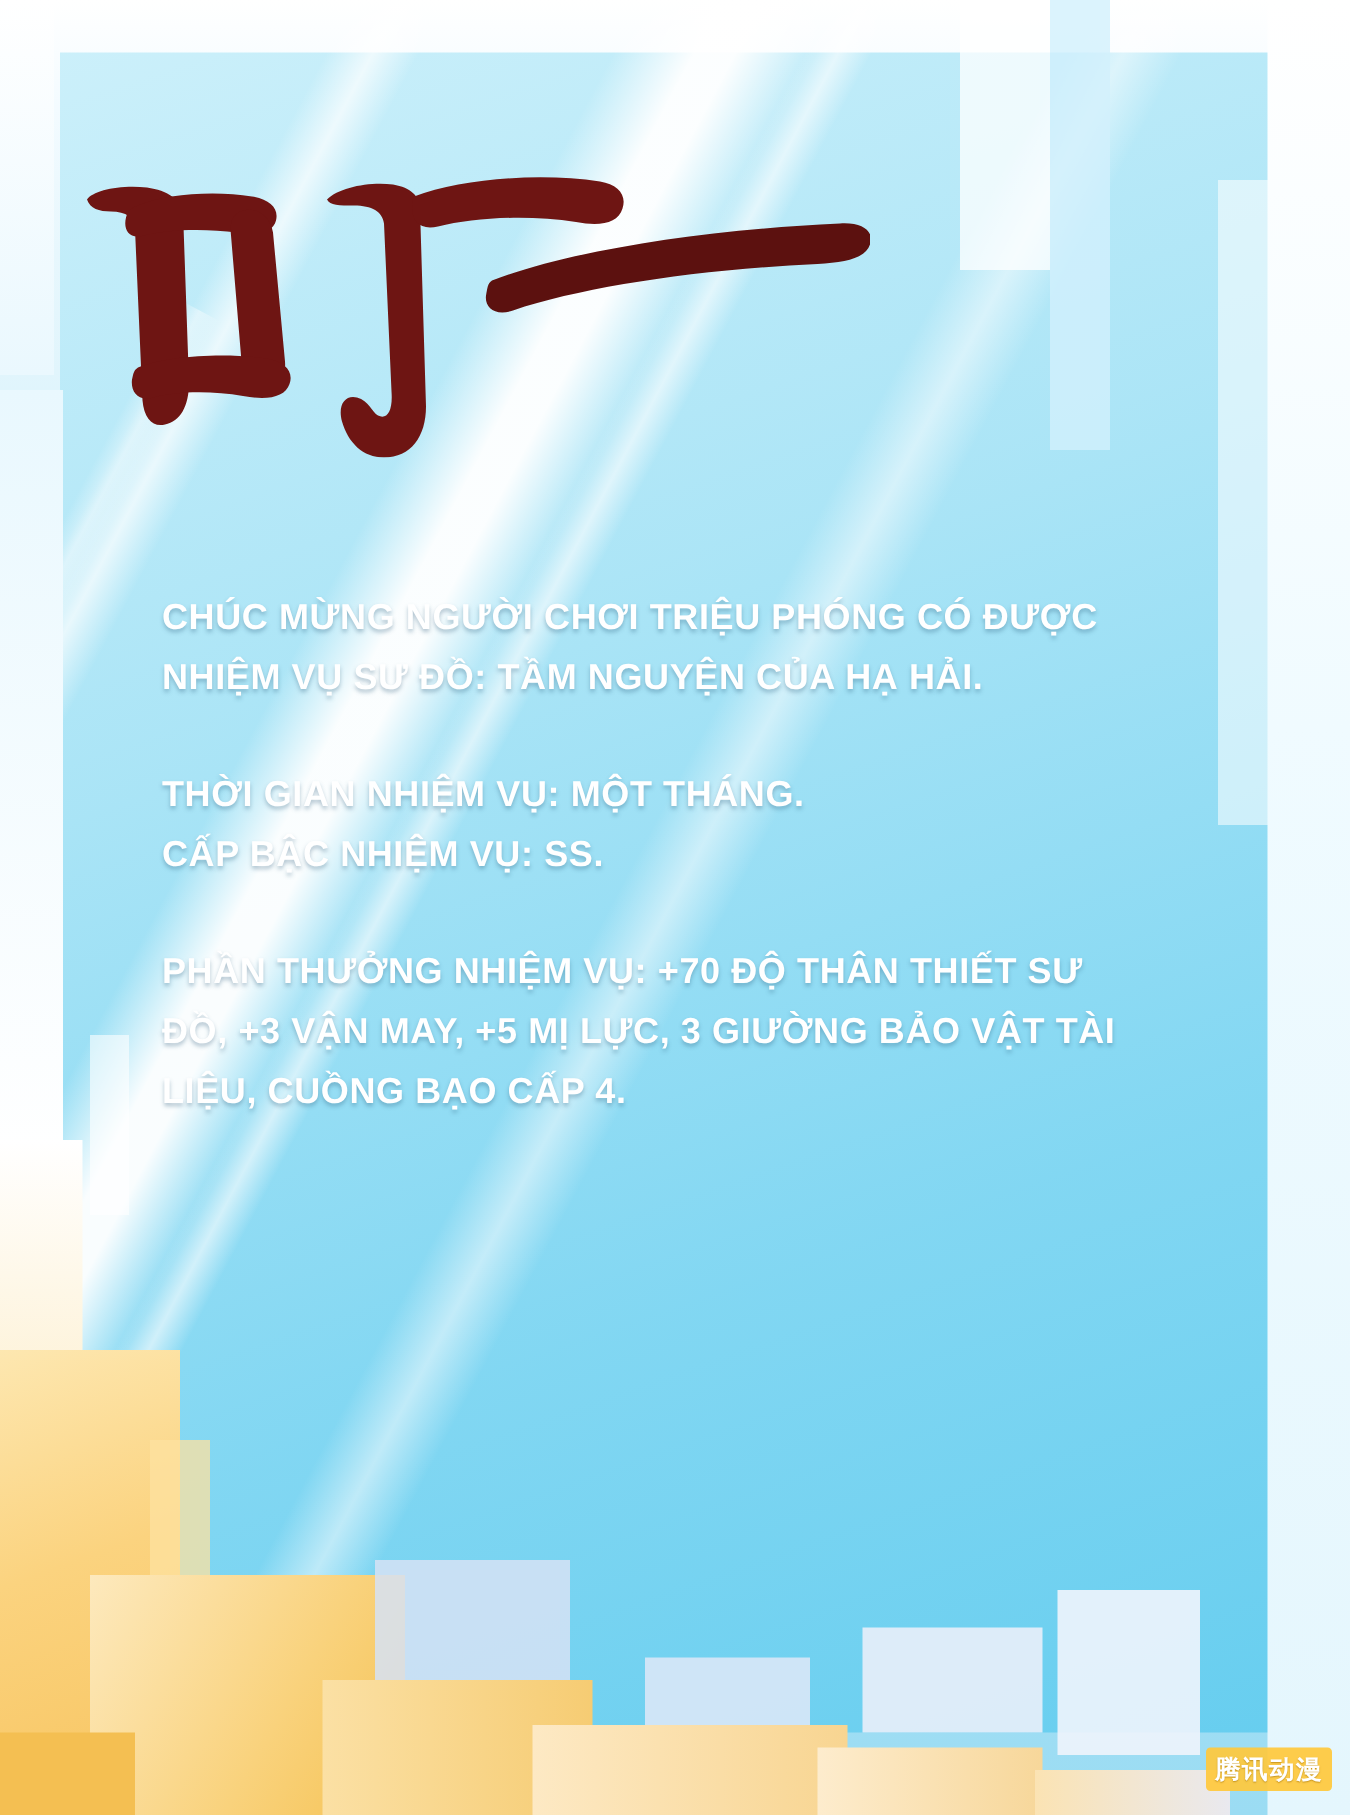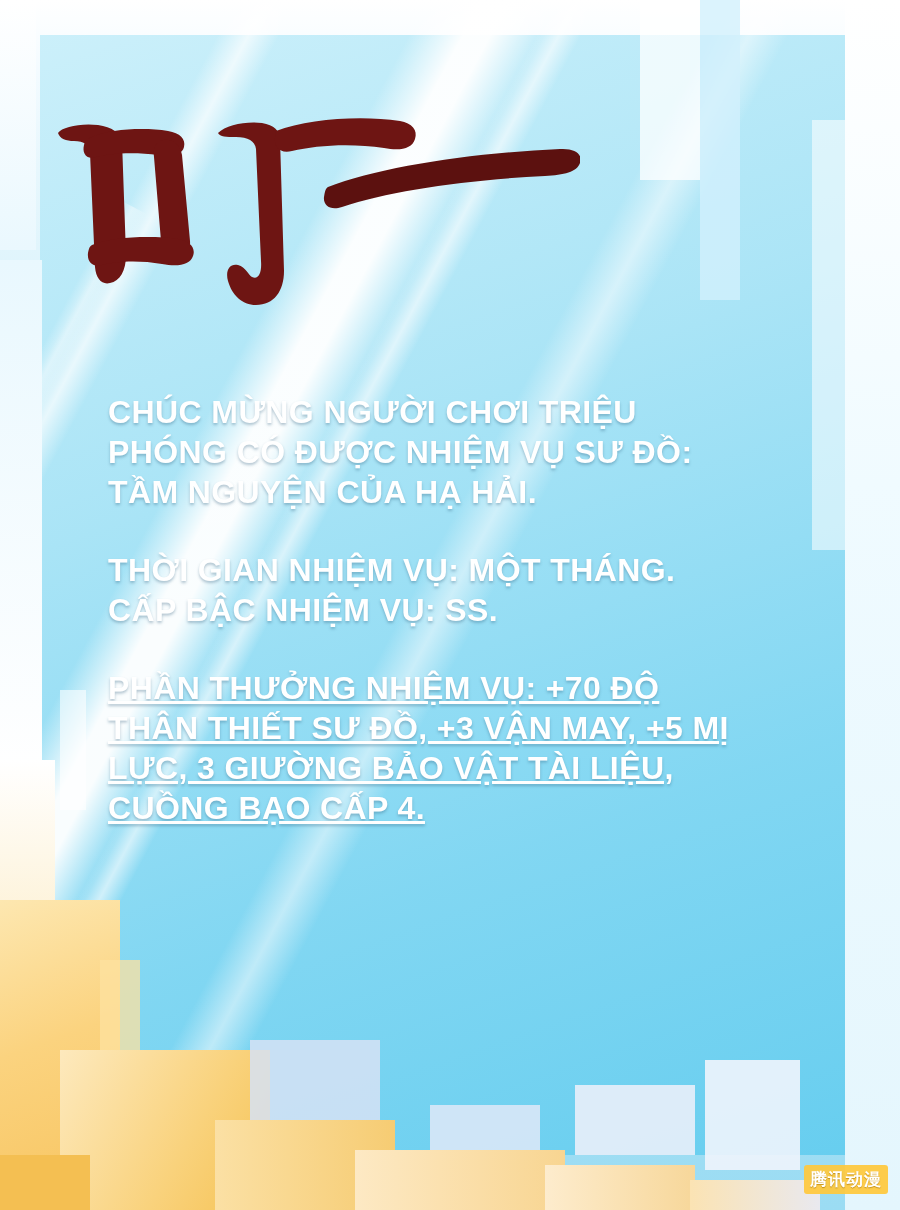--- a/index.html
+++ b/index.html
@@ -106,27 +106,27 @@
   }
 
   
   .text-block {
     position: absolute;
     left: 108px;
     top: 392px;
     width: 650px;
     color: #ffffff;
     font-weight: bold;
-    font-size: 32px;
+    font-size: 24px;
     line-height: 40px;
     letter-spacing: 0.4px;
     text-shadow: 0 2px 3px rgba(40,90,120,0.35);
   }
   .para { margin: 0 0 38px 0; }
-  .para:last-child { margin-bottom: 0; text-decoration: underline; }
+  .para:last-child { margin-bottom: 0; }
 
   
   .watermark {
     position: absolute;
     right: 12px;
     bottom: 16px;
     display: flex;
     align-items: center;
     padding: 3px 6px;
     background: rgba(255,200,60,0.92);

